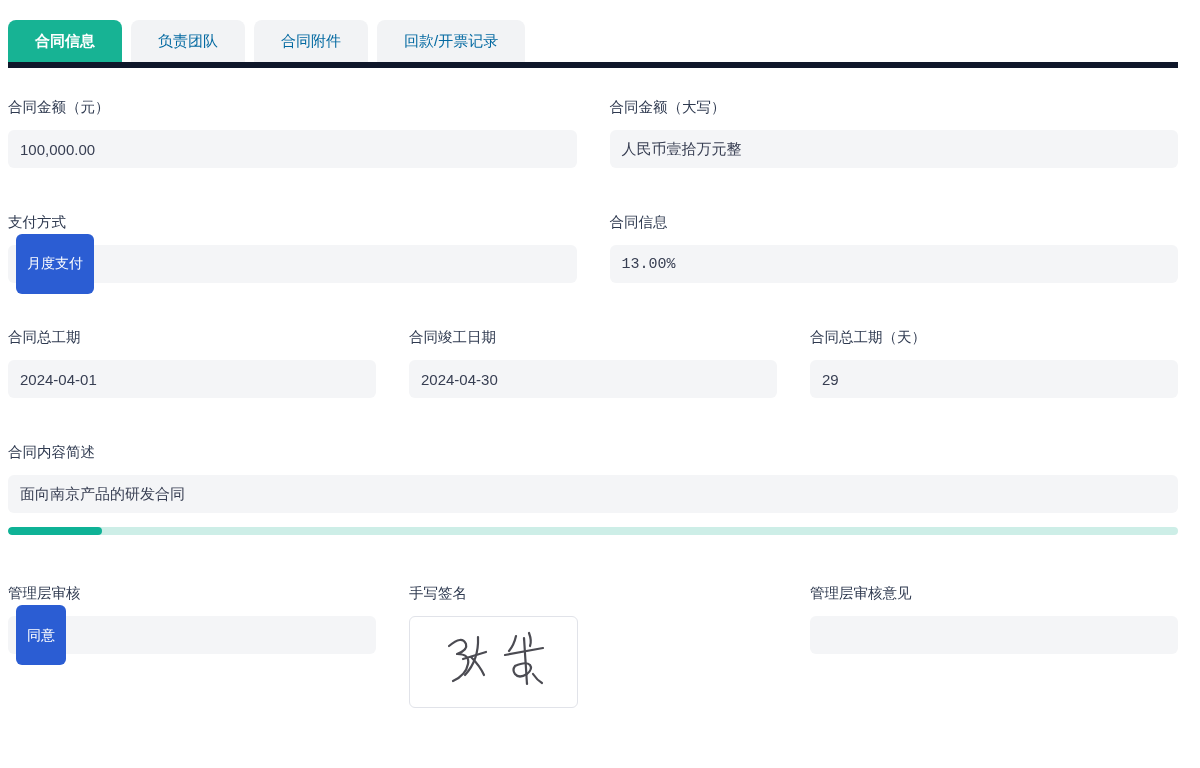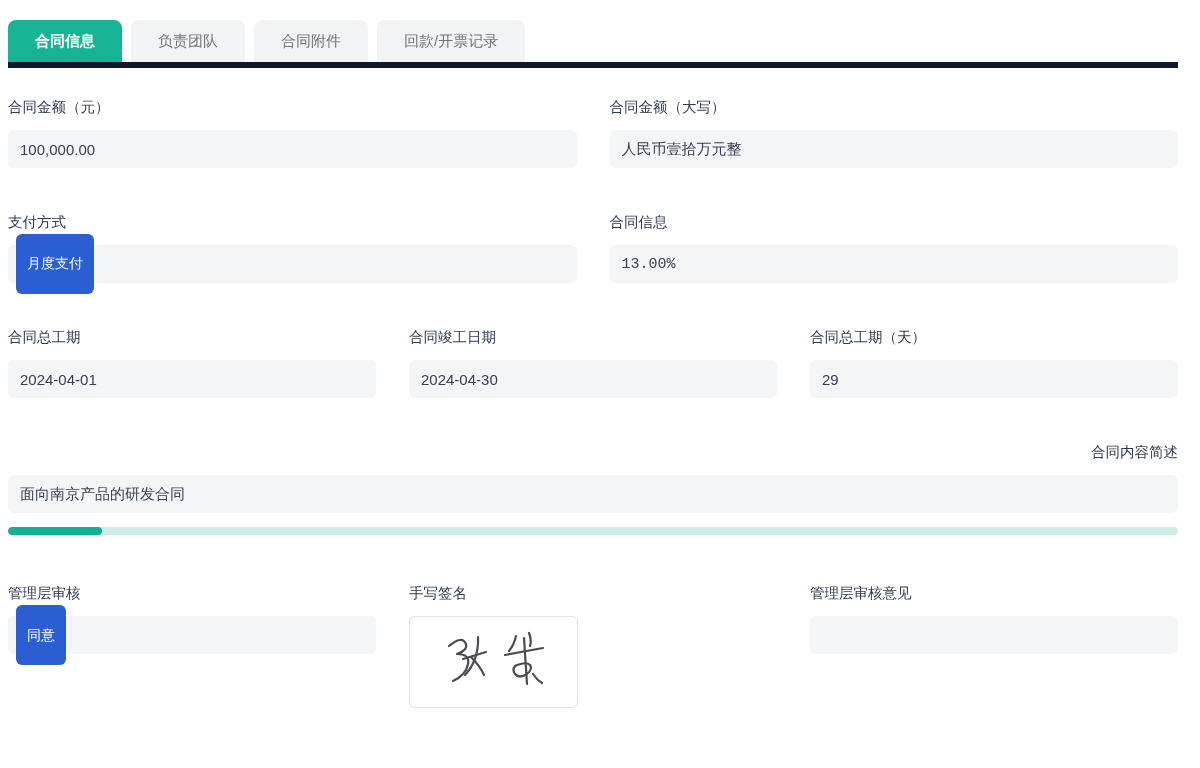--- a/index.html
+++ b/index.html
@@ -12,21 +12,21 @@
   .page { padding: 20px 22px 0 8px; }
 
   
   .tabs {
     display: flex;
     align-items: flex-end;
     border-bottom: 6px solid #0f172a;
   }
   .tab {
     background: #f2f3f5;
-    color: #737373;
+    color: #0369a1;
     height: 42px;
     line-height: 42px;
     padding: 0 27px;
     font-size: 15px;
     border-radius: 8px 8px 0 0;
     margin-right: 9px;
     white-space: nowrap;
     cursor: pointer;
   }
   .tab.active {
@@ -146,21 +146,21 @@
     <div>
       <div class="field-label">合同竣工日期</div>
       <div class="field-box">2024-04-30</div>
     </div>
     <div>
       <div class="field-label">合同总工期（天）</div>
       <div class="field-box">29</div>
     </div>
   </div>
 
-  <div class="row cols-1" style="margin-top:45px;text-align:right;">
+  <div class="row cols-1" style="margin-top:45px;">
     <div>
       <div class="field-label">合同内容简述</div>
       <div class="field-box">面向南京产品的研发合同</div>
     </div>
   </div>
 
   <div class="progress-track">
     <div class="progress-fill" id="progress-fill" style="width: 8%;"></div>
   </div>
 

